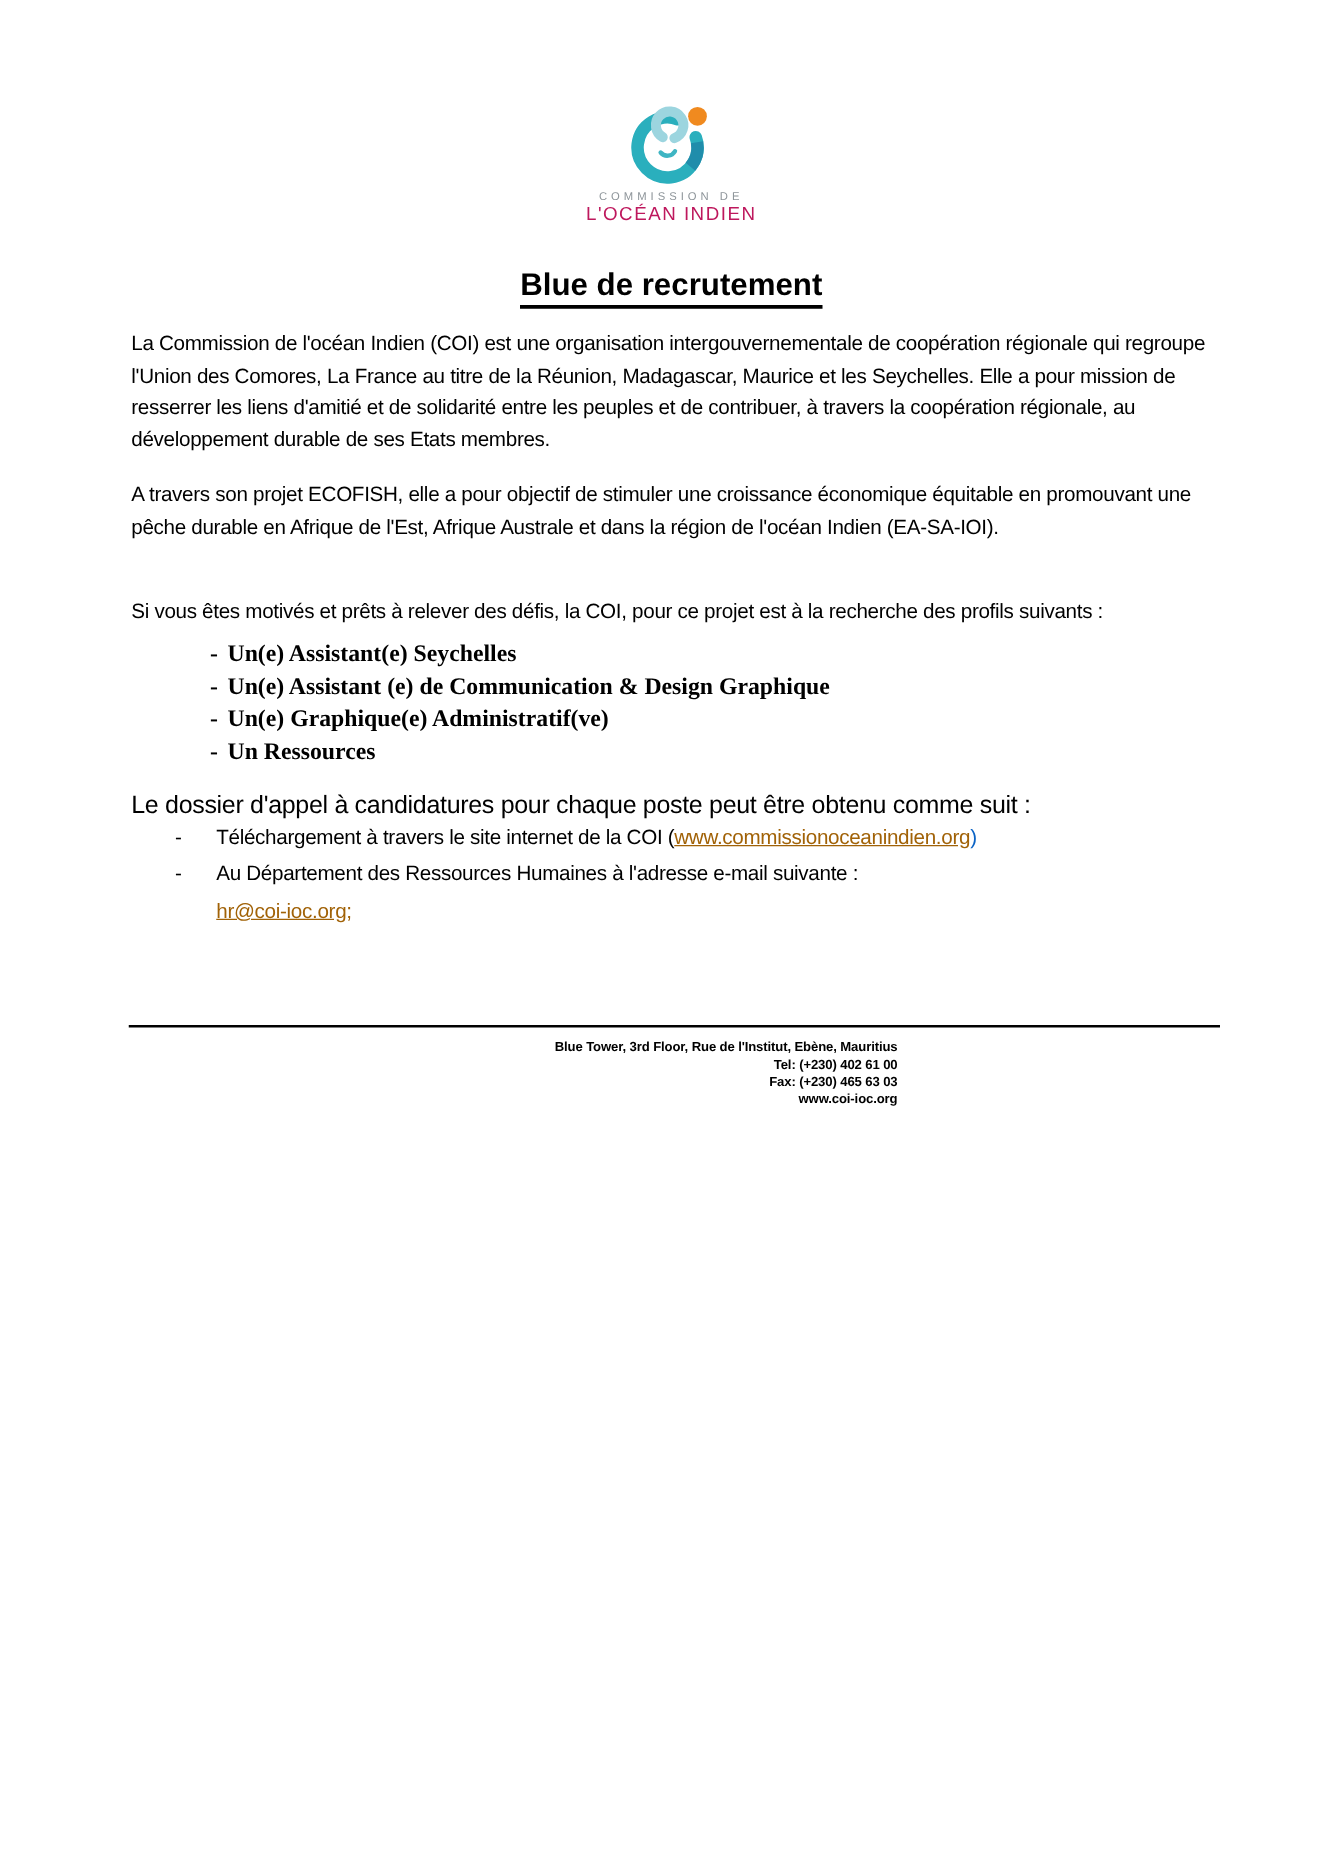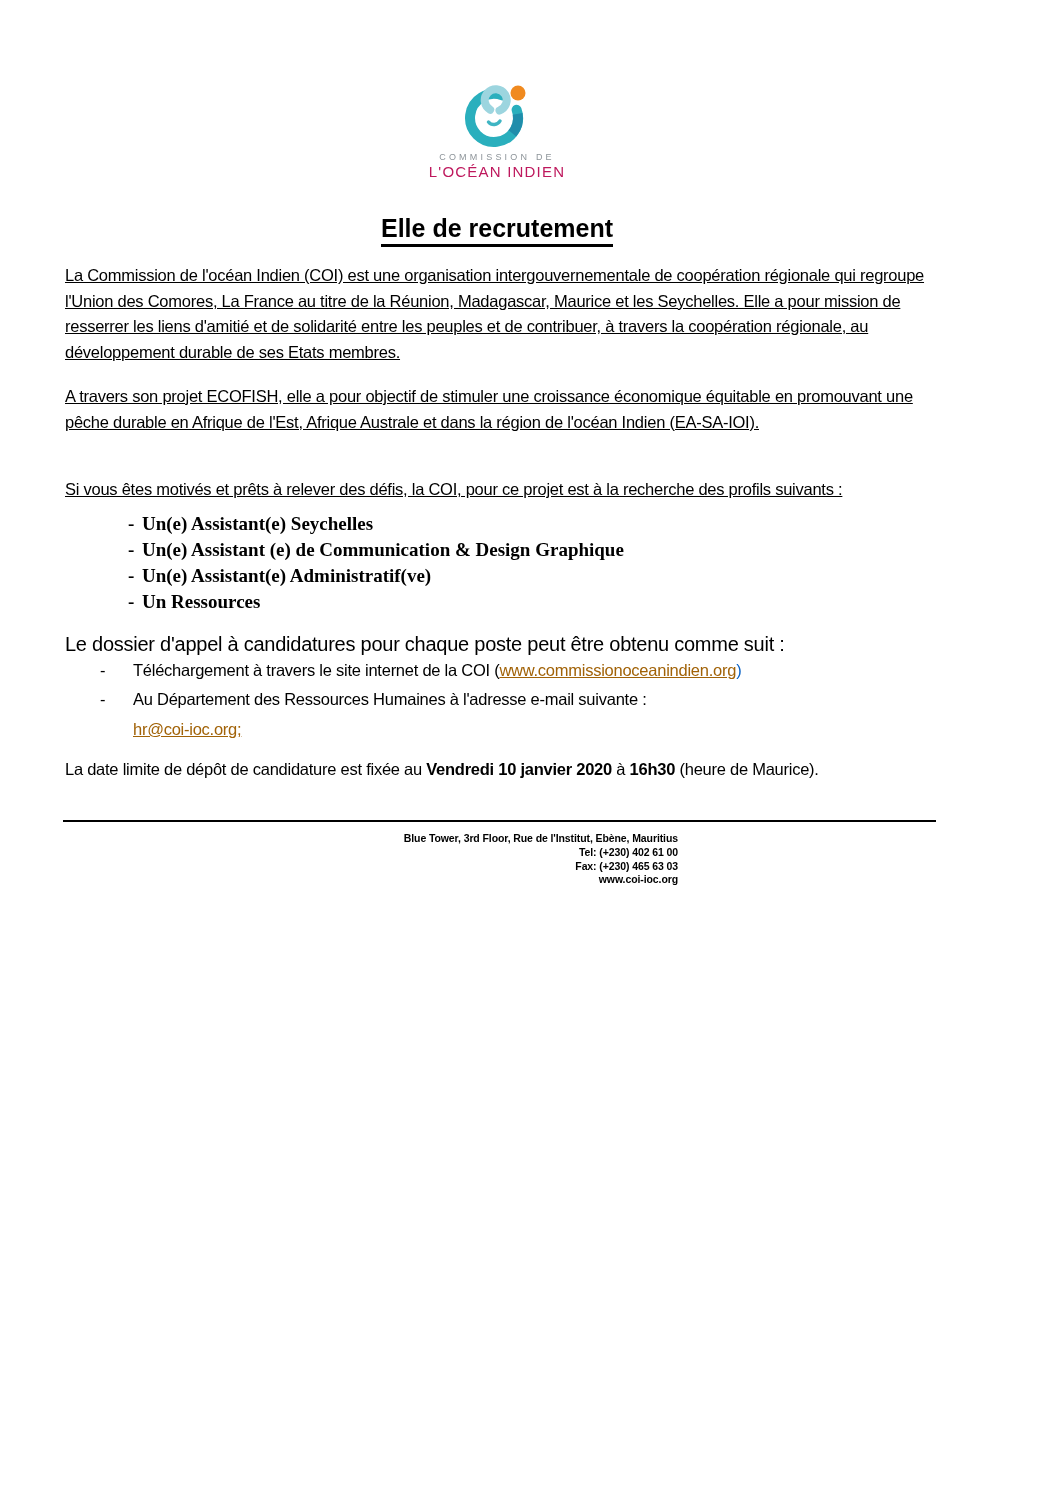--- a/index.html
+++ b/index.html
@@ -6,21 +6,21 @@
   html,body { background:#ffffff; }
   .page {
     position:relative;
     width:1058px;
     height:1497px;
     background:#ffffff;
     font-family:"Liberation Sans", sans-serif;
     color:#000000;
     overflow:hidden;
   }
-  .abs { position:absolute; }
+  .abs { position:absolute;margin-left:40px; }
 
   
   .logo-block { top:84px; left:65px; width:864px; text-align:center; }
   .logo-mark { display:block; margin:0 auto; }
   .logo-line1 {
     margin-top:4px;
     font-size:9px; letter-spacing:3.2px; color:#8d9499; font-weight:normal;
   }
   .logo-line2 {
     margin-top:1px;
@@ -30,21 +30,21 @@
   
   .title-wrap { top:214px; left:65px; width:864px; text-align:center; }
   .title-text {
     font-size:25px; font-weight:bold;
     border-bottom:3px solid #000; padding-bottom:2px;
   }
 
   
   .para {
     left:65px; width:870px;
-    font-size:16.5px; line-height:25.5px; letter-spacing:-0.25px;text-decoration:underline;
+    font-size:16.5px; line-height:25.5px; letter-spacing:-0.25px;
   }
   .p1 { top:263px; }
   .p2 { top:384px; }
   .p3 { top:477px; }
 
   
   .positions { top:511px; left:128px; width:740px;
     font-family:"Liberation Serif", serif; font-weight:bold; font-size:19px; line-height:26px; }
   .positions .dash { display:inline-block; width:14px; }
 
@@ -85,59 +85,56 @@
 
       <path d="M 24.5 38 A 7 7 0 0 0 36 37" fill="none" stroke="#3fb5c3" stroke-width="3.5" stroke-linecap="round"></path>
 
       <circle cx="54" cy="9" r="7.5" fill="#f08a1f"></circle>
     </svg>
     <div class="logo-line1">COMMISSION DE</div>
     <div class="logo-line2">L'OCÉAN INDIEN</div>
   </div>
 
   <div class="abs title-wrap">
-    <span class="title-text">Elle de recrutement</span>
+    <span class="title-text">Blue de recrutement</span>
   </div>
 
   <div class="abs para p1">La Commission de l'océan Indien (COI) est une organisation intergouvernementale de coopération régionale qui regroupe l'Union des Comores, La France au titre de la Réunion, Madagascar, Maurice et les Seychelles. Elle a pour mission de resserrer les liens d'amitié et de solidarité entre les peuples et de contribuer, à travers la coopération régionale, au développement durable de ses Etats membres.</div>
   <div class="abs para p2">A travers son projet ECOFISH, elle a pour objectif de stimuler une croissance économique équitable en promouvant une pêche durable en Afrique de l'Est, Afrique Australe et dans la région de l'océan Indien (EA-SA-IOI).</div>
   <div class="abs para p3">Si vous êtes motivés et prêts à relever des défis, la COI, pour ce projet est à la recherche des profils suivants :</div>
 
   <div class="abs positions">
     <div>
       <span class="dash">-</span><span>Un(e) Assistant(e) Seychelles</span>
     </div>
     <div>
       <span class="dash">-</span><span>Un(e) Assistant (e) de Communication &amp; Design Graphique</span>
     </div>
     <div>
-      <span class="dash">-</span><span>Un(e) Assistant(e) Administratif(ve)</span>
+      <span class="dash">-</span><span>Un(e) Graphique(e) Administratif(ve)</span>
     </div>
     <div>
       <span class="dash">-</span><span>Un Ressources</span>
     </div>
   </div>
 
   <div class="abs dossier-intro">Le dossier d'appel à candidatures pour chaque poste peut être obtenu comme suit :</div>
 
   <div class="abs bullet-row b1">
     <span class="dash">-</span><span>Téléchargement à travers le site internet de la COI (</span><a class="doclink">www.commissionoceanindien.org</a><span class="blue-plain">)</span>
   </div>
 
   <div class="abs bullet-row b2">
     <span class="dash">-</span><span>Au Département des Ressources Humaines à l'adresse e-mail suivante :</span>
   </div>
 
   <div class="abs email-row">
     <a class="doclink">hr@coi-ioc.org;</a>
   </div>
 
-  <div class="abs deadline">
-    <span>La date limite de dépôt de candidature est fixée au </span><b>Vendredi 10 janvier 2020</b><span> à </span><b>16h30</b><span> (heure de Maurice).</span>
-  </div>
 
   <div class="abs footer-rule"></div>
   <div class="abs footer-block">
     <div>Blue Tower, 3rd Floor, Rue de l'Institut, Ebène, Mauritius</div>
     <div>Tel: (+230) 402 61 00</div>
     <div>Fax: (+230) 465 63 03</div>
     <div>www.coi-ioc.org</div>
   </div>
 
 </div>

